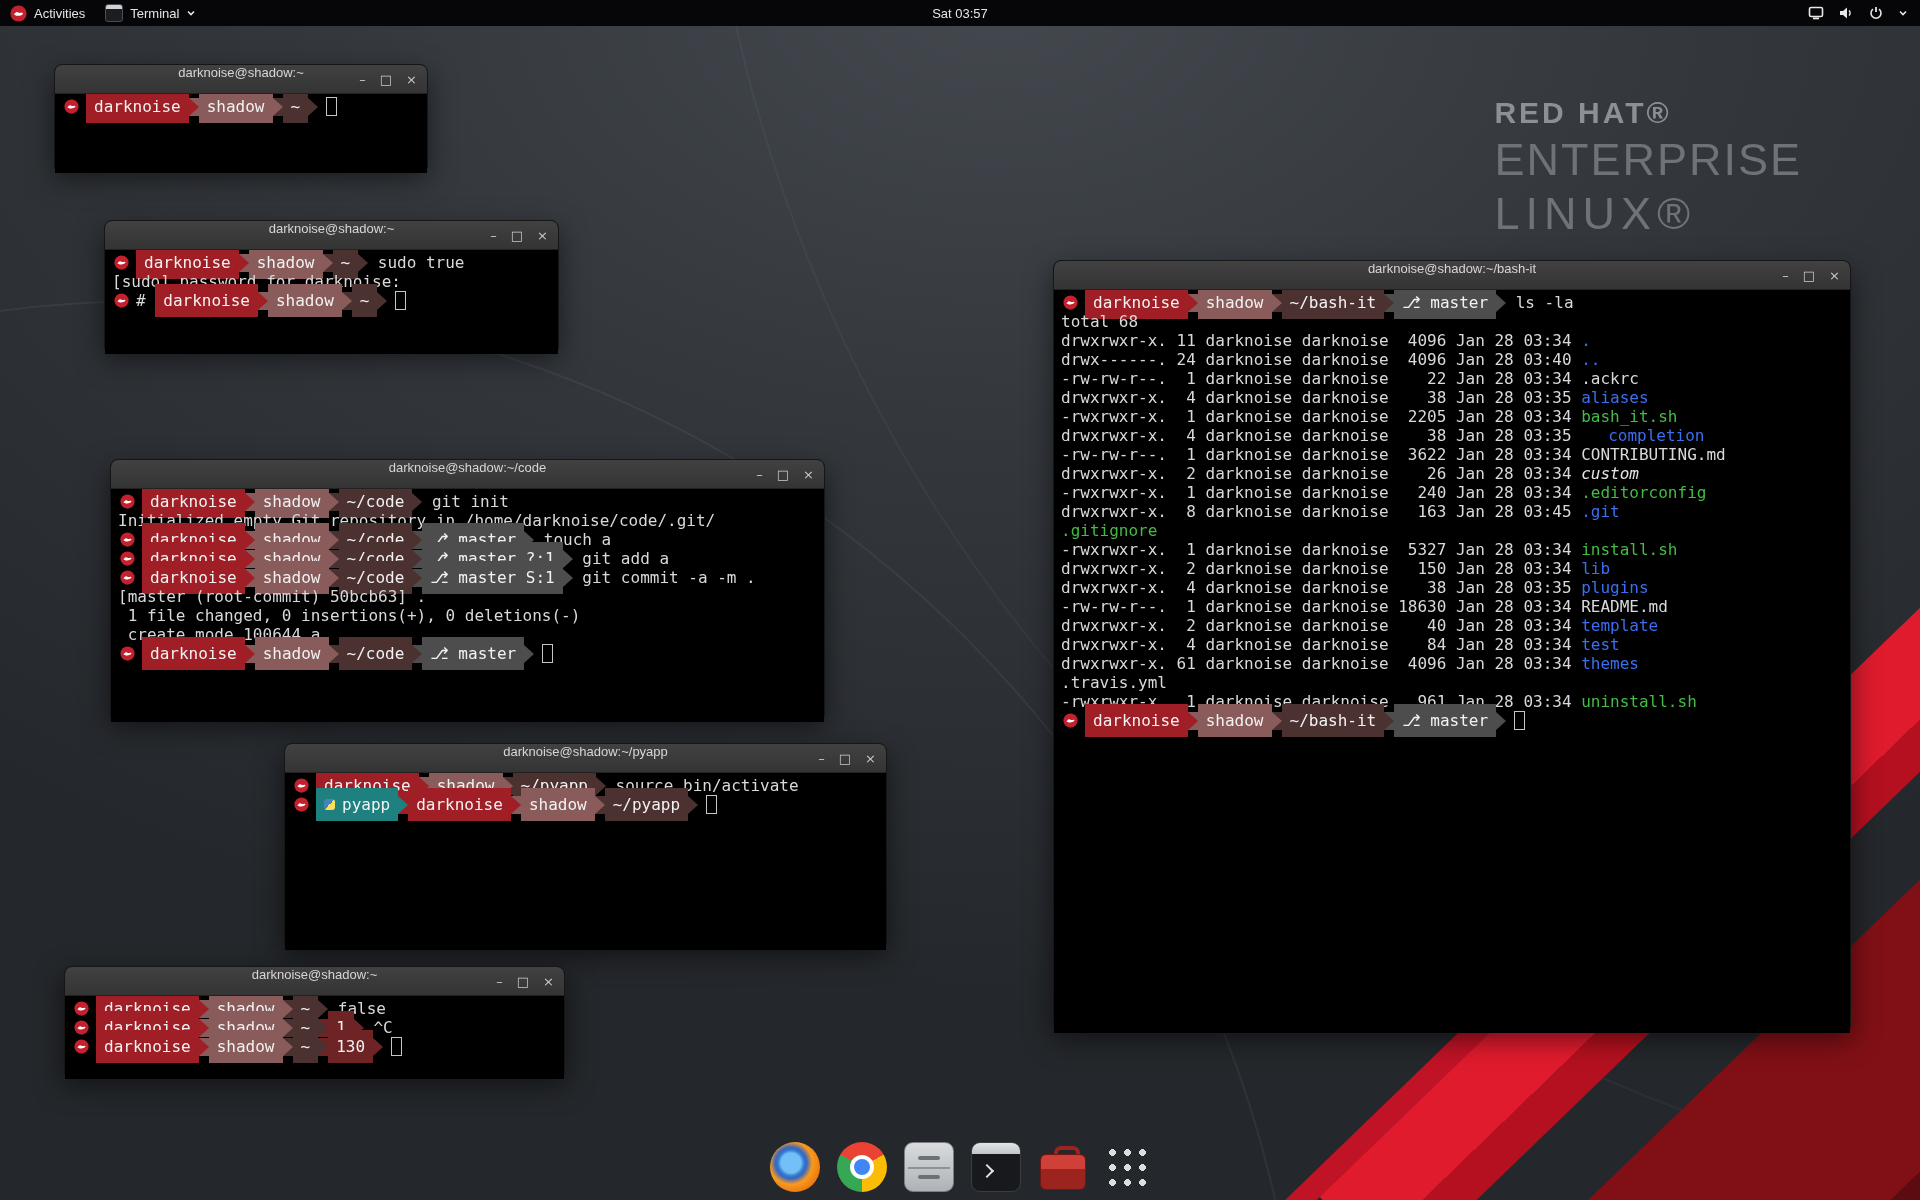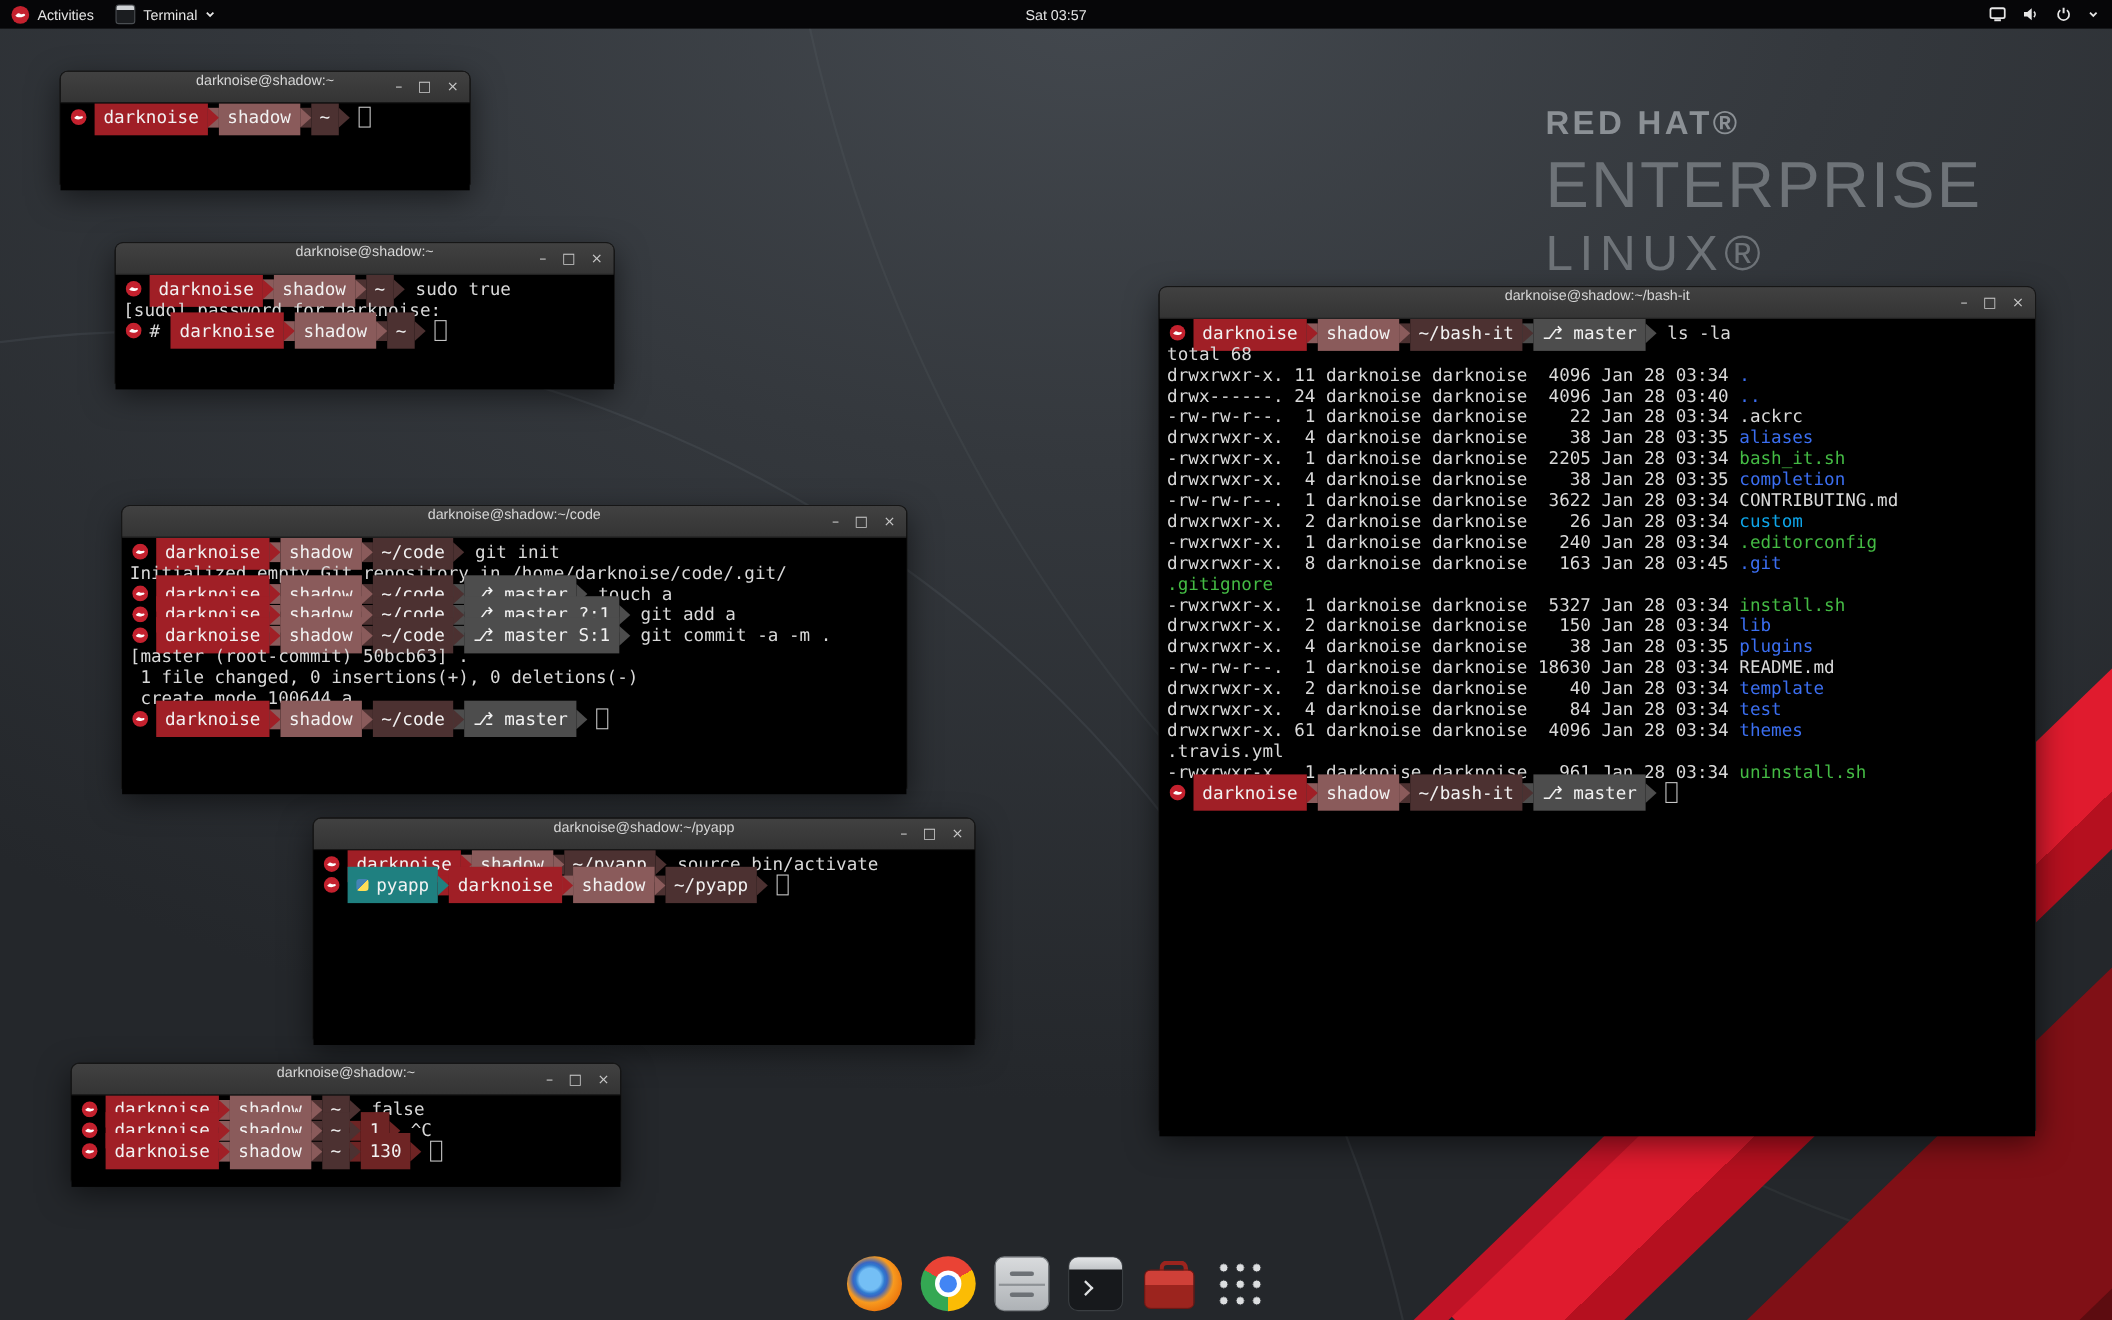--- a/index.html
+++ b/index.html
@@ -13,21 +13,21 @@
   .arc.a1{width:2300px;height:2300px;left:-1000px;top:300px}
   .arc.a2{width:3000px;height:3000px;left:700px;top:-1800px;border-color:rgba(200,210,222,.05)}
   .stripe{position:absolute;transform-origin:0 0}
   .stripe.s0{width:560px;height:22px;left:1252px;top:1232px;transform:rotate(-44deg);background:#c01326}
   .stripe.s1{width:1150px;height:118px;left:1315px;top:1192px;transform:rotate(-44deg);
              background:linear-gradient(#e01b2e 0 68%,#b5101f 68%)}
   .stripe.s2{width:1250px;height:210px;left:1438px;top:1345px;transform:rotate(-44deg);background:#801016}
   .stripe.s3{width:800px;height:280px;left:1705px;top:1345px;transform:rotate(-44deg);background:#5c0c10}
   .brand{position:absolute;right:118px;top:96px;z-index:1;color:#8b9095;text-align:left}
   .brand .b1{font-size:30px;font-weight:bold;letter-spacing:3px;color:#8b9095}
-  .brand .b2{font-size:59px;letter-spacing:2px;color:#6e7378;margin-top:4px}
+  .brand .b2{font-size:45px;letter-spacing:2px;color:#6e7378;margin-top:4px}
   .brand .b3{font-size:45px;letter-spacing:6px;color:#6e7378;margin-top:2px}
 
   
   .topbar{position:absolute;left:0;top:0;right:0;height:26px;background:#060608;z-index:100;
           display:flex;align-items:center;color:#e4e4e4;font-size:13px}
   .topbar-left{display:flex;align-items:center;gap:20px;padding-left:10px}
   .tb-item{display:flex;align-items:center;gap:7px;cursor:pointer;height:26px}
   .rhlogo{width:17px;height:17px;display:block}
   .mini-term{width:16px;height:16px;border-radius:3px;background:#1b1d20;border:1px solid #4a4e52;position:relative}
   .mini-term::before{content:"";position:absolute;top:0;left:0;right:0;height:4px;background:#cfd2d5;border-radius:2px 2px 0 0}
@@ -431,29 +431,29 @@
         <div class="tline">
           <span class="ttext">drwxrwxr-x.  4 darknoise darknoise    38 Jan 28 03:35 </span>
           <span class="ttext" style="color: rgb(59, 110, 240); text-align: center;">aliases</span>
         </div>
         <div class="tline">
           <span class="ttext">-rwxrwxr-x.  1 darknoise darknoise  2205 Jan 28 03:34 </span>
           <span class="ttext" style="color: rgb(68, 187, 68);">bash_it.sh</span>
         </div>
         <div class="tline">
           <span class="ttext">drwxrwxr-x.  4 darknoise darknoise    38 Jan 28 03:35 </span>
-          <span class="ttext" style="color: rgb(59, 110, 240);">completion</span>
+          <span class="ttext" style="color: rgb(59, 110, 240); margin-left: 27px;">completion</span>
         </div>
         <div class="tline">
           <span class="ttext">-rw-rw-r--.  1 darknoise darknoise  3622 Jan 28 03:34 </span>
           <span class="ttext">CONTRIBUTING.md</span>
         </div>
         <div class="tline">
           <span class="ttext">drwxrwxr-x.  2 darknoise darknoise    26 Jan 28 03:34 </span>
-          <span class="ttext" style="color: #0ea5e9;">custom</span>
+          <span class="ttext" style="color: #e5e5e5; font-style: italic;">custom</span>
         </div>
         <div class="tline">
           <span class="ttext">-rwxrwxr-x.  1 darknoise darknoise   240 Jan 28 03:34 </span>
           <span class="ttext" style="color: rgb(68, 187, 68);">.editorconfig</span>
         </div>
         <div class="tline">
           <span class="ttext">drwxrwxr-x.  8 darknoise darknoise   163 Jan 28 03:45 </span>
           <span class="ttext" style="color: rgb(59, 110, 240);">.git</span>
         </div>
         <div class="tline">

